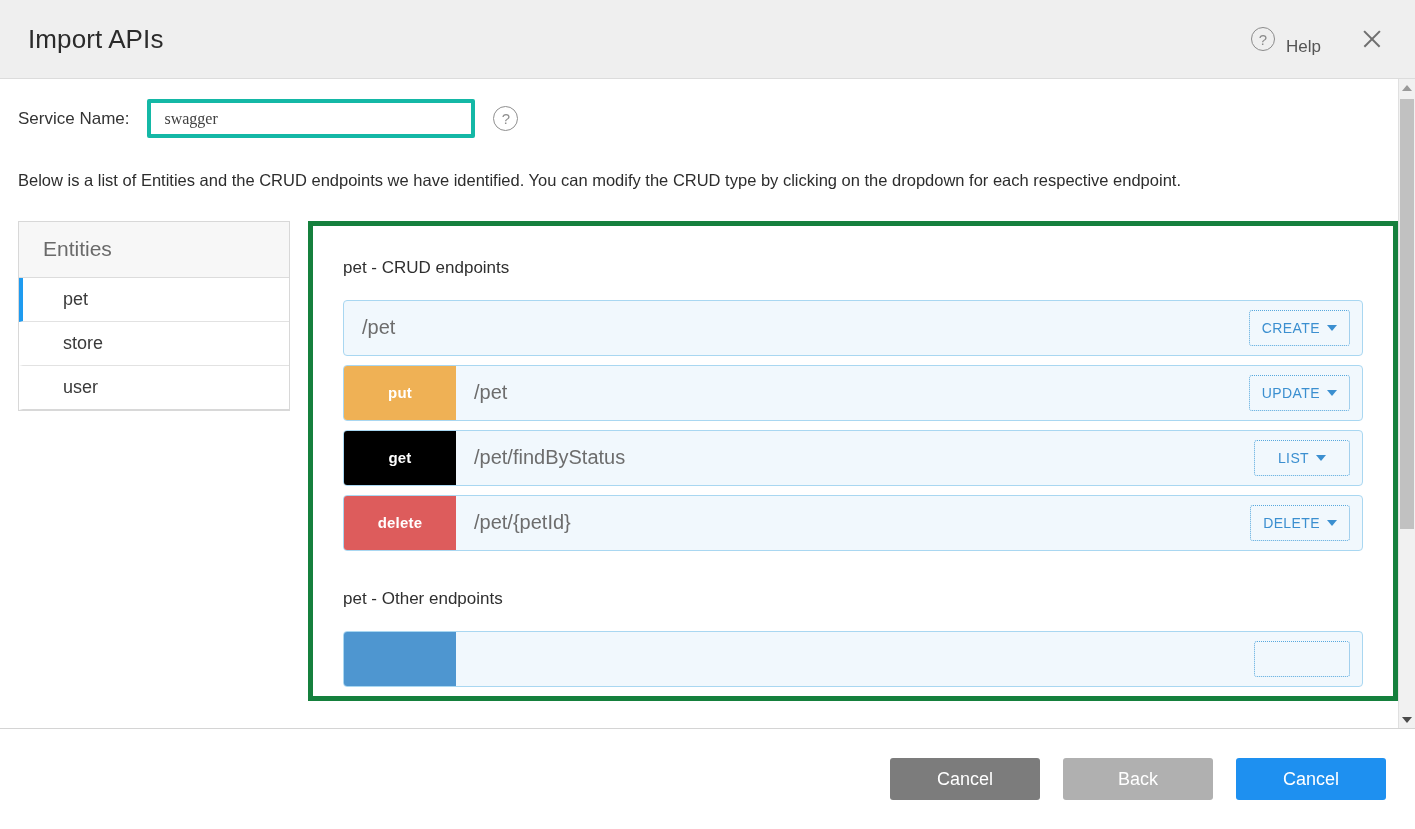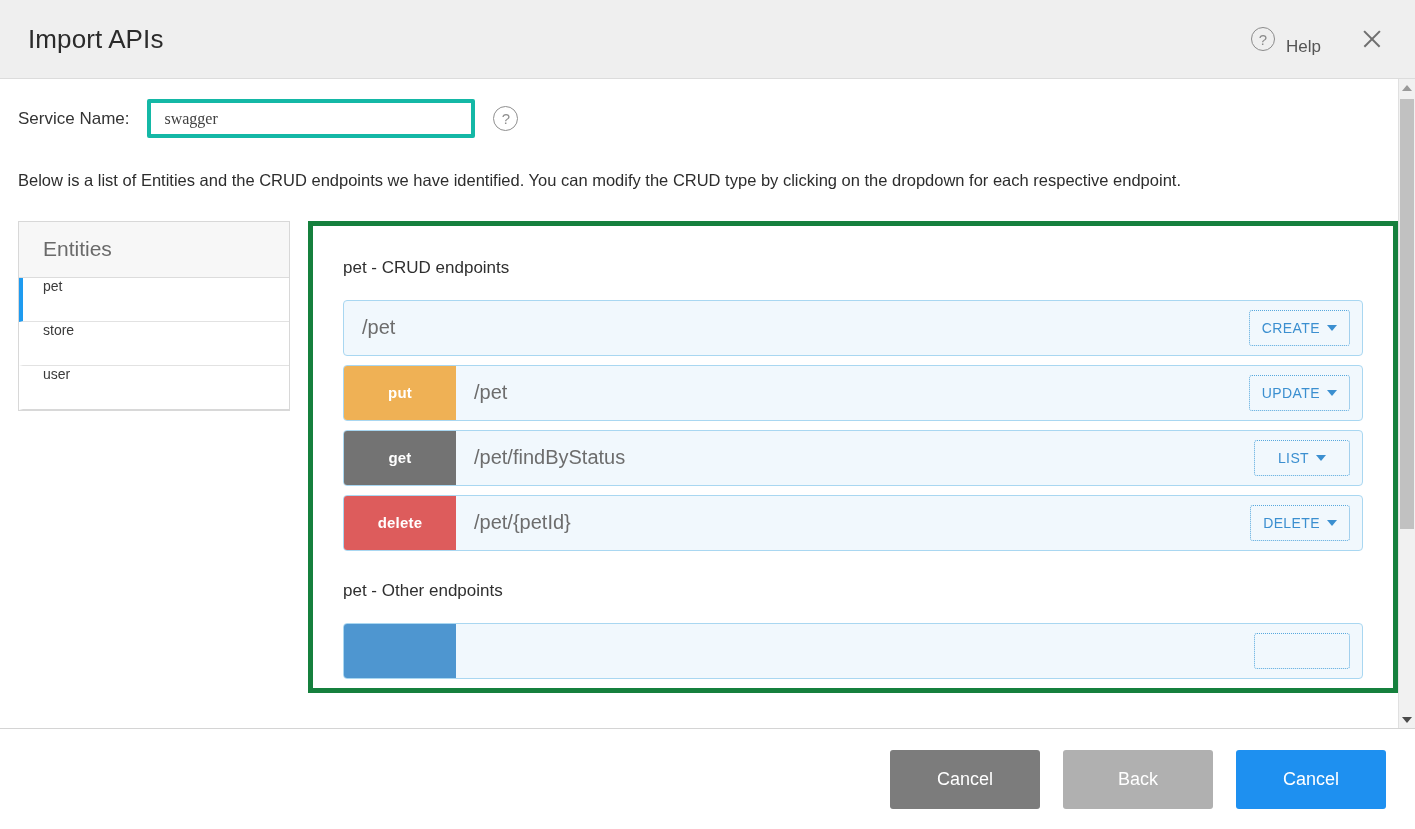--- a/index.html
+++ b/index.html
@@ -127,23 +127,23 @@
     height: 56px;
     background: #f7f7f7;
     border-bottom: 1px solid #dcdcdc;
     display: flex; align-items: center;
     padding-left: 24px;
     font-size: 21px;
     color: #6a6a6a;
   }
   .entity-item {
     height: 44px;
-    display: flex; align-items: flex-start;
-    padding-left: 20px;
-    font-size: 14px;
+    display: flex; align-items: center;
+    padding-left: 40px;
+    font-size: 18px;
     color: #3a3a3a;
     border-bottom: 1px solid #e2e2e2;
     border-left: 4px solid transparent;
     background: #fff;
     cursor: pointer;
   }
   .entity-item:last-child { border-bottom: 1px solid #d8d8d8; }
   .entity-item.active { border-left-color: #1e9bf0; }
 
   .endpoints-panel {
@@ -243,21 +243,21 @@
 
   
   .footer {
     height: 100px; flex: none;
     background: #ffffff;
     display: flex; align-items: center; justify-content: flex-end;
     padding-right: 29px;
     gap: 23px;
   }
   .btn {
-    height: 59px;
+    height: 42px;
     min-width: 150px;
     border: none;
     border-radius: 3px;
     font-size: 18px;
     color: #ffffff;
     cursor: pointer;
     font-family: "Liberation Sans", sans-serif;
   }
   .btn-cancel { background: #7c7c7c; }
   .btn-back   { background: #b0b0b0; }
@@ -325,21 +325,21 @@
               <div class="ep-path">/pet</div>
               <div class="ep-action">
                 <div class="crud-btn">
                   <span>UPDATE</span>
                   <i class="caret"></i>
                 </div>
               </div>
             </div>
 
             <div class="ep-row">
-              <div class="ep-method" style="background:#737373">get</div>
+              <div class="ep-method" style="background:#000000">get</div>
               <div class="ep-path">/pet/findByStatus</div>
               <div class="ep-action">
                 <div class="crud-btn">
                   <span>LIST</span>
                   <i class="caret"></i>
                 </div>
               </div>
             </div>
 
             <div class="ep-row">
@@ -348,21 +348,21 @@
               <div class="ep-action">
                 <div class="crud-btn">
                   <span>DELETE</span>
                   <i class="caret"></i>
                 </div>
               </div>
             </div>
 
           </div>
 
-          <div class="group-title" style="margin-top:30px">pet - Other endpoints</div>
+          <div class="group-title" style="margin-top:38px">pet - Other endpoints</div>
           <div class="ep-list" style="margin-top:22px">
             <div class="ep-row">
               <div class="ep-method" style="background:#4e96d0"></div>
               <div class="ep-path"></div>
               <div class="ep-action">
                 <div class="crud-btn">
                   <span></span>
                 </div>
               </div>
             </div>

